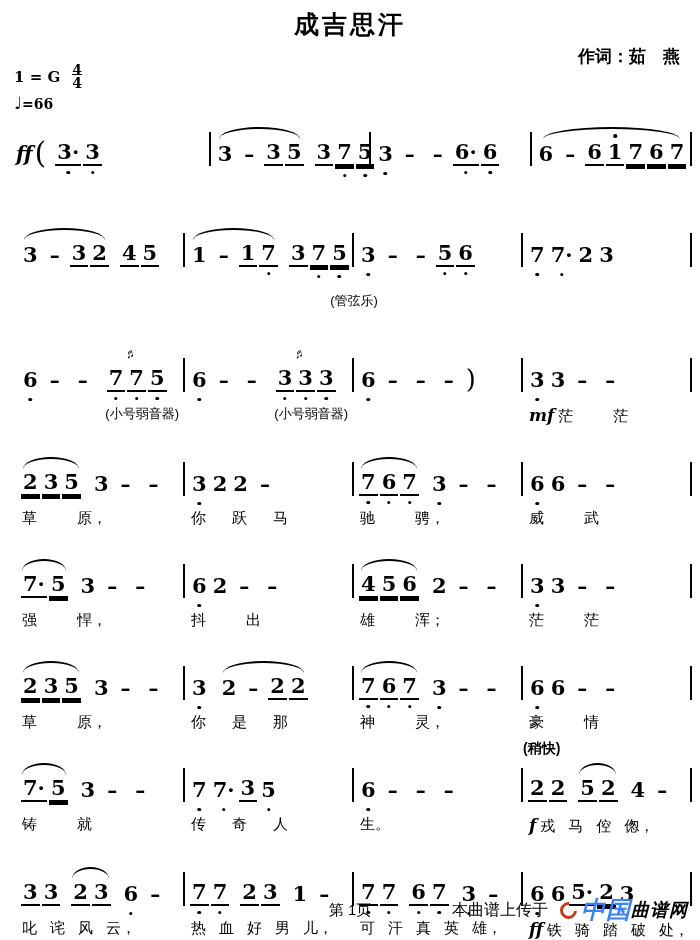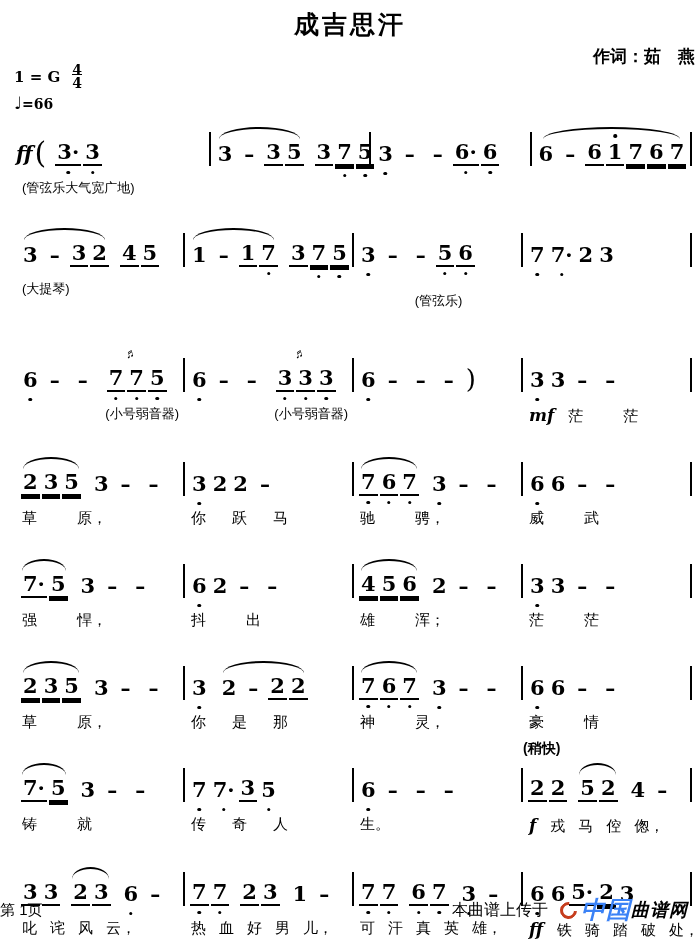--- a/index.html
+++ b/index.html
@@ -1,21 +1,21 @@
 <!DOCTYPE html>
 <html><head>
 <meta charset="utf-8">
 <style>
   html,body { margin:0; padding:0; }
   body {
     width:700px; height:940px; background:#ffffff; color:#000;
     font-family:"Liberation Sans", sans-serif; position:relative; overflow:hidden;
   }
   .title { text-align:center; font-size:25px; font-weight:700; letter-spacing:3px; padding-top:8px; }
-  .credits { position:absolute; top:44px; right:5px; font-size:17px; font-weight:700; line-height:26px; text-align:right; }
+  .credits { position:absolute; top:44px; right:20px; font-size:17px; font-weight:700; line-height:26px; text-align:right; }
   .keyblock { position:absolute; top:64px; left:14px; font:700 15px "DejaVu Serif", serif; }
   .keyline { display:flex; align-items:center; }
   .frac { display:inline-block; text-align:center; margin-left:12px; font-size:14px; line-height:13px; }
   .frac .den { border-top:1px solid #000; }
   .tempoline { margin-top:3px; font-size:14px; }
   .tempoline .qnote { font-size:17px; }
 
   #score { position:absolute; top:106px; left:16px; width:676px; }
   .system { margin-bottom:10px; }
   .music-row { display:flex; align-items:flex-end; padding-top:16px; height:44px; }
@@ -40,25 +40,25 @@
   .dash { display:inline-block; font:700 20px "DejaVu Serif", serif; line-height:24px; margin:0 9px; }
   .par { font:400 26px "DejaVu Serif", serif; line-height:26px; padding:0 2px; }
   .above { position:absolute; top:-36px; left:0; font-size:14px; white-space:nowrap;font-weight:bold; }
 
   .subrow { display:flex; margin-top:13px; min-height:18px; }
   .subcell { flex:1; display:flex; align-items:baseline; padding:0 6px; min-width:0; }
   .syl { font-size:15px; flex:none; }
   .ann { font-size:13px; white-space:nowrap; }
   .ann.right { margin-left:auto; }
   .ann.center { margin:12px auto; }
-  .dynp { font:italic 700 17px "DejaVu Serif", serif; margin-right:14px; flex:none; }
+  .dynp { font:italic 700 17px "DejaVu Serif", serif; margin-right:4px; flex:none; }
   .glossrow { display:flex; margin-top:8px; min-height:16px; }
   .glosscell { flex:1; padding-left:58px; font-size:15px; }
 
-  .footer-page { position:absolute; bottom:20px; left:0; width:100%; text-align:left; font-size:15px; }
+  .footer-page { position:absolute; bottom:20px; left:0; width:100%; text-align:center; font-size:15px; }
   .footer-right { position:absolute; bottom:14px; right:12px; display:flex; align-items:center; font-size:16px; }
   .logoC { width:11px; height:11px; border:3.5px solid #c63d1d; border-right-color:transparent; border-radius:50%; display:inline-block; margin:0 4px 0 12px; transform:rotate(-40deg); }
   .site-dark { font-style:italic; font-weight:700; font-size:24px; color:#3b82f6; letter-spacing:1px; }
   .site-light { font-style:italic; font-weight:700; font-size:18px; color:#000000; letter-spacing:1px; }
 </style>
 </head>
 <body>
 
 <div class="title">成吉思汗</div>
 
@@ -124,23 +124,20 @@
             <span class="note u1">6</span>
             <span class="note u1 hi">1</span>
             <span class="note u2">7</span>
             <span class="note u2">6</span>
             <span class="note u2">7</span>
           </span>
         </div>
         <div class="barline"></div>
       </div>
       <div class="subrow">
-        <div class="subcell">
-          <span class="ann left">(管弦乐大气宽广地)</span>
-        </div>
         <div class="subcell"></div>
         <div class="subcell"></div>
         <div class="subcell"></div>
       </div>
     </div>
     <div class="system">
       <div class="music-row">
         <div class="measure">
           <span class="grp tie">
             <span class="note">3</span>
@@ -182,23 +179,20 @@
           <span class="grp">
             <span class="note lo">7</span>
             <span class="note lo">7·</span>
             <span class="note">2</span>
             <span class="note">3</span>
           </span>
         </div>
         <div class="barline"></div>
       </div>
       <div class="subrow">
-        <div class="subcell">
-          <span class="ann left">(大提琴)</span>
-        </div>
         <div class="subcell"></div>
         <div class="subcell">
           <span class="ann center">(管弦乐)</span>
         </div>
         <div class="subcell"></div>
       </div>
     </div>
     <div class="system">
       <div class="music-row">
         <div class="measure">

